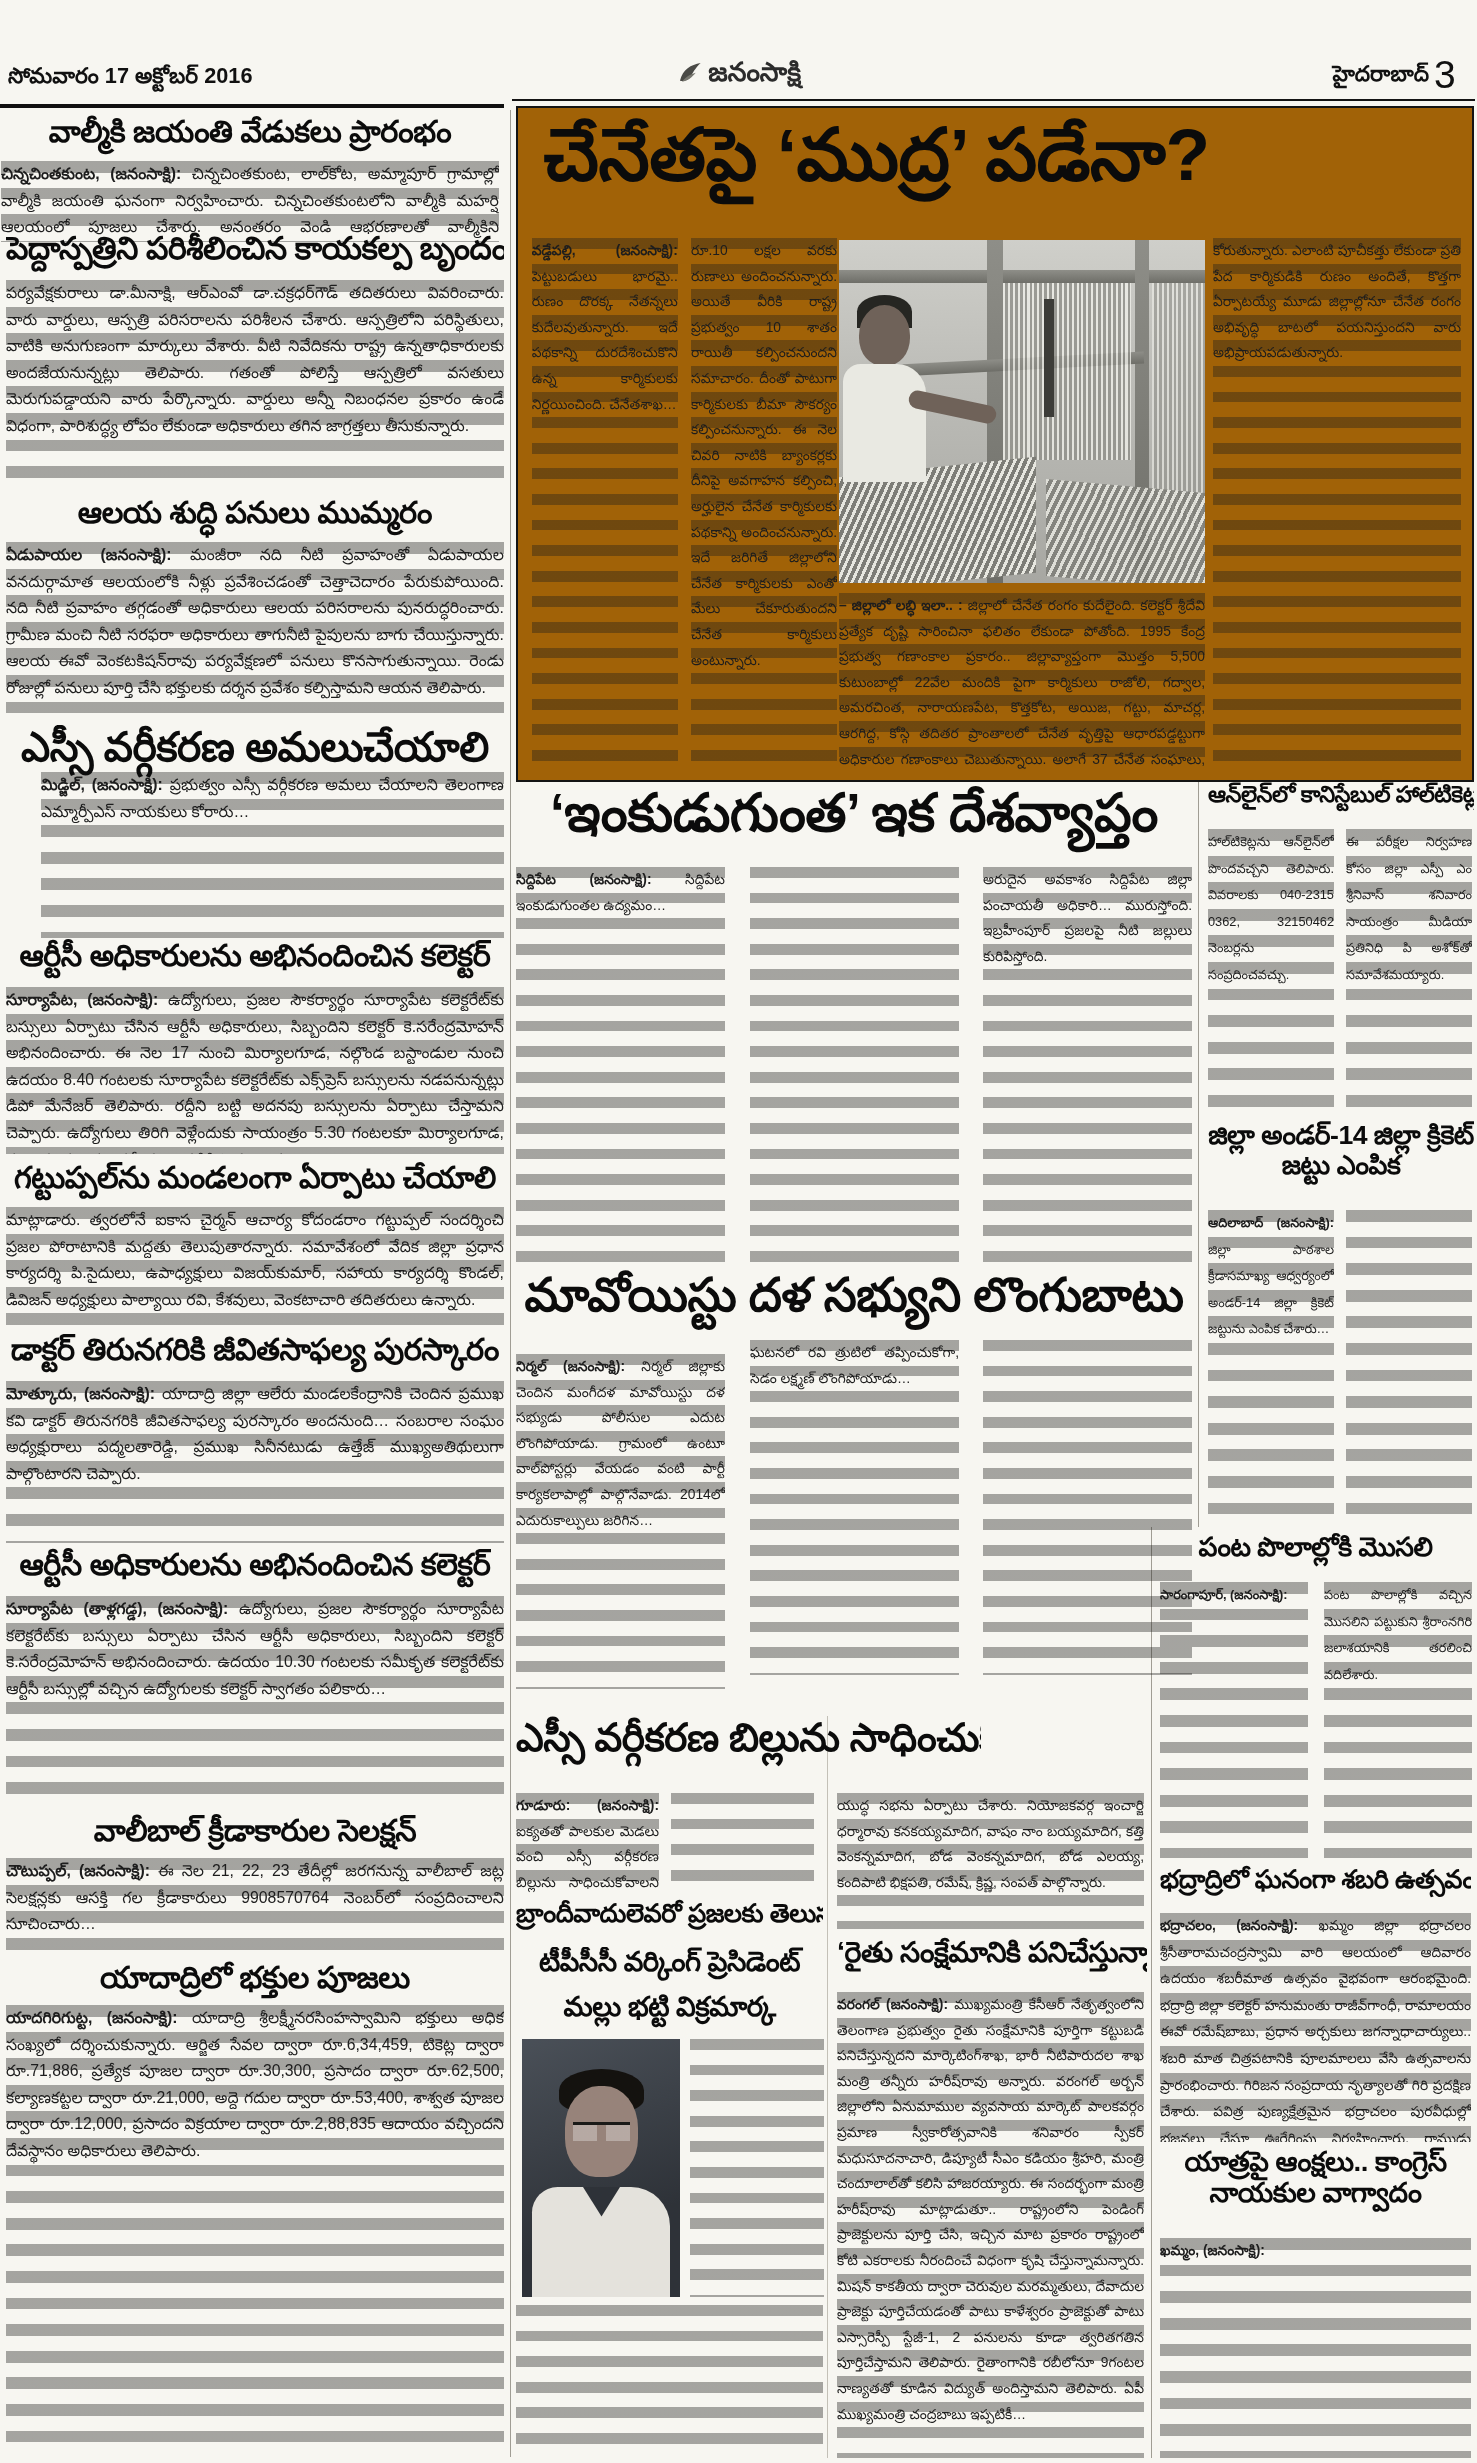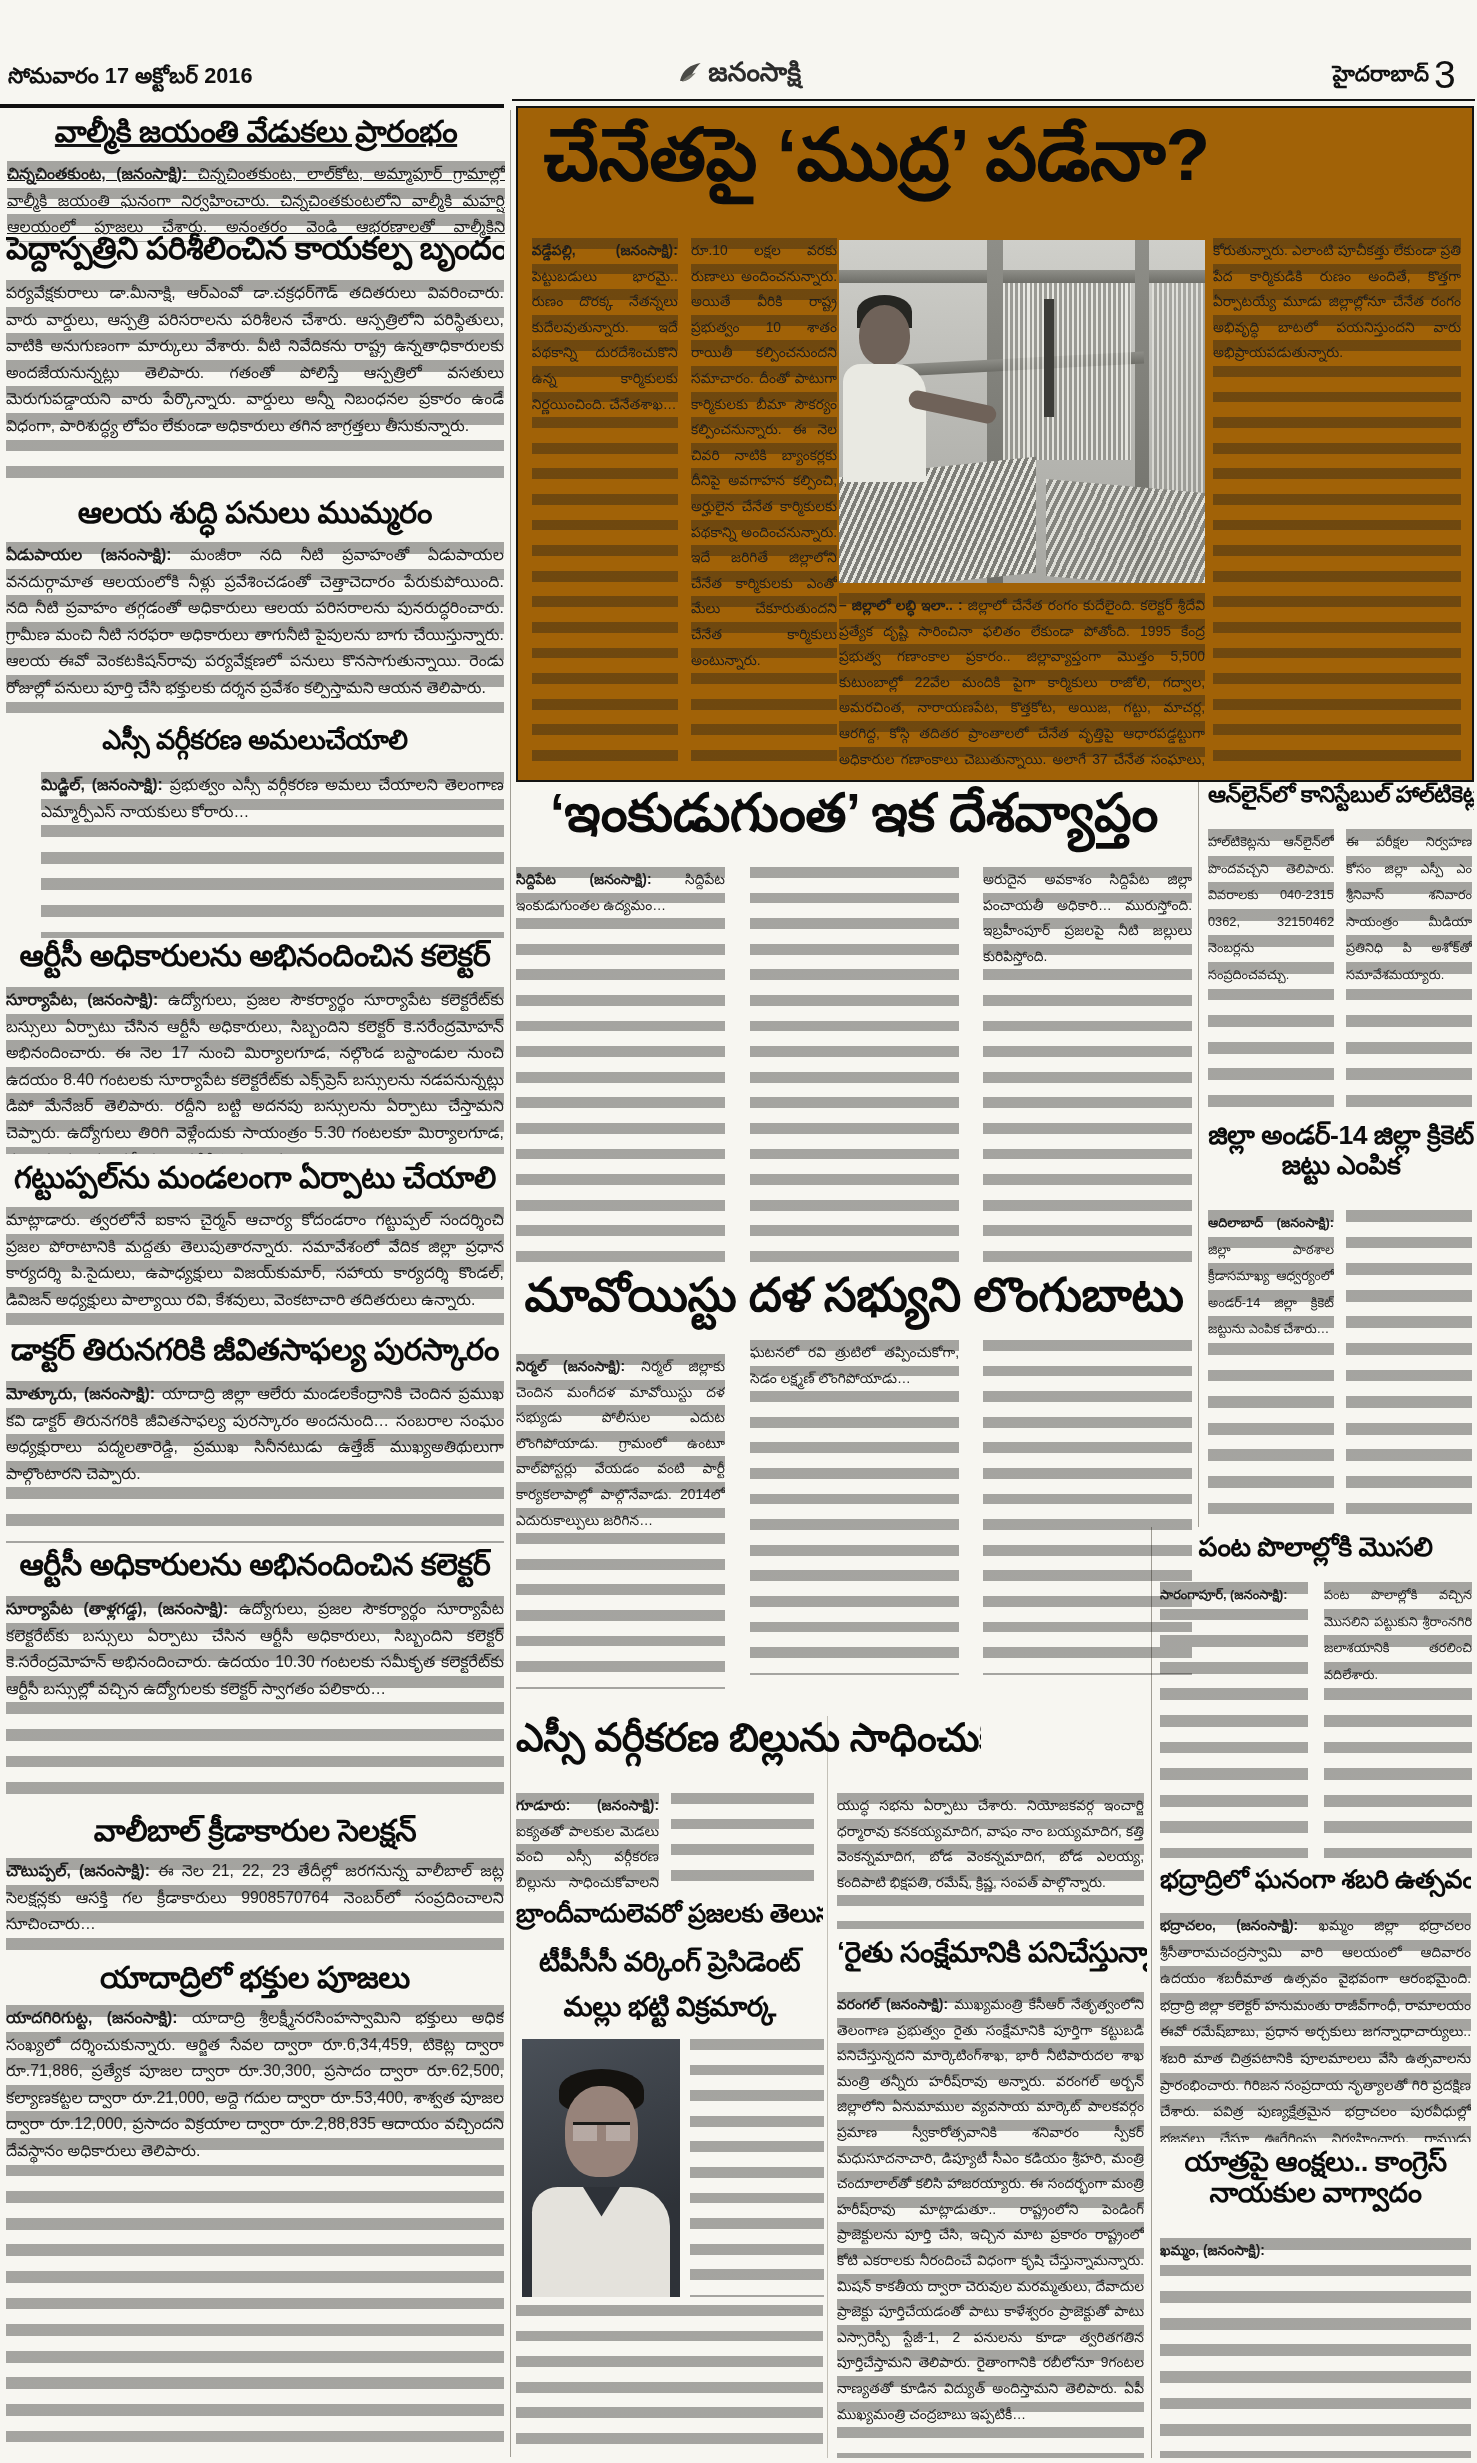--- a/index.html
+++ b/index.html
@@ -99,37 +99,37 @@
       <div class="head" style="position:absolute;left:19.7px;top:65px;"></div>
       <div class="vest" style="position:absolute;left:3.9px;top:124px;"></div>
       <div class="arm" style="position:absolute;left:69px;top:158px;"></div>
     </div>
 
     <div class="abs sim26" style="left:321px;top:485px;width:366px;height:177px;">
       <p class="bd" style="font-size:13.8px;line-height:25.6px;"><b class="dl">– జిల్లాలో లబ్ధి ఇలా.. :</b><span>జిల్లాలో చేనేత రంగం కుదేలైంది. కలెక్టర్ శ్రీదేవి ప్రత్యేక దృష్టి సారించినా ఫలితం లేకుండా పోతోంది. 1995 కేంద్ర ప్రభుత్వ గణాంకాల ప్రకారం.. జిల్లావ్యాప్తంగా మొత్తం 5,500 కుటుంబాల్లో 22వేల మందికి పైగా కార్మికులు రాజోలి, గద్వాల, అమరచింత, నారాయణపేట, కొత్తకోట, అయిజ, గట్టు, మాచర్ల, ఆరగిద్ద, కోస్గి తదితర ప్రాంతాలలో చేనేత వృత్తిపై ఆధారపడ్డట్టుగా అధికారుల గణాంకాలు చెబుతున్నాయి. అలాగే 37 చేనేత సంఘాలు, 31 టైలరింగ్ సంఘాలు, 24 ఉన్ని సంఘాలు</span></p>
     </div>
   </div>
 
-  <section class="abs" style="left:7px;top:114px;width:498px;height:132px;text-decoration:underline;">
+  <section class="abs" style="left:1px;top:114px;width:498px;height:132px;">
     <h2 class="hl" style="font-size:30.5px;height:47px;">వాల్మీకి జయంతి వేడుకలు ప్రారంభం</h2>
     <p class="bd sim" style="height:81px;overflow:hidden;"><b class="dl">చిన్నచింతకుంట, (జనంసాక్షి):</b><span>చిన్నచింతకుంట, లాల్‌కోట, అమ్మాపూర్ గ్రామాల్లో వాల్మీకి జయంతి ఘనంగా నిర్వహించారు. చిన్నచింతకుంటలోని వాల్మీకి మహర్షి ఆలయంలో పూజలు చేశారు. అనంతరం వెండి ఆభరణాలతో వాల్మీకిని అలంకరించారు. కార్యక్రమంలో వాల్మీకి సోదరులు అధిక సంఖ్యలో పాల్గొన్నారు.</span></p>
   </section>
 
   <section class="abs" style="left:5.9px;top:231px;width:498px;height:264px;">
     <h2 class="hl" style="font-size:31.5px;height:49px;white-space:nowrap;">పెద్దాస్పత్రిని పరిశీలించిన కాయకల్ప బృందం</h2>
     <p class="bd sim" style="height:209px;overflow:hidden;"><b class="dl"></b><span>పర్యవేక్షకురాలు డా.మీనాక్షి, ఆర్ఎంవో డా.చక్రధర్‌గౌడ్ తదితరులు వివరించారు. వారు వార్డులు, ఆస్పత్రి పరిసరాలను పరిశీలన చేశారు. ఆస్పత్రిలోని పరిస్థితులు, వాటికి అనుగుణంగా మార్కులు వేశారు. వీటి నివేదికను రాష్ట్ర ఉన్నతాధికారులకు అందజేయనున్నట్లు తెలిపారు. గతంతో పోలిస్తే ఆస్పత్రిలో వసతులు మెరుగుపడ్డాయని వారు పేర్కొన్నారు. వార్డులు అన్నీ నిబంధనల ప్రకారం ఉండే విధంగా, పారిశుద్ధ్య లోపం లేకుండా అధికారులు తగిన జాగ్రత్తలు తీసుకున్నారు.</span></p>
   </section>
 
   <section class="abs" style="left:5.9px;top:495px;width:498px;height:230px;">
     <h2 class="hl" style="font-size:30.5px;height:47px;">ఆలయ శుద్ధి పనులు ముమ్మరం</h2>
     <p class="bd sim" style="height:178px;overflow:hidden;"><b class="dl">ఏడుపాయల (జనంసాక్షి):</b><span>మంజీరా నది నీటి ప్రవాహంతో ఏడుపాయల వనదుర్గామాత ఆలయంలోకి నీళ్లు ప్రవేశించడంతో చెత్తాచెదారం పేరుకుపోయింది. నది నీటి ప్రవాహం తగ్గడంతో అధికారులు ఆలయ పరిసరాలను పునరుద్ధరించారు. గ్రామీణ మంచి నీటి సరఫరా అధికారులు తాగునీటి పైపులను బాగు చేయిస్తున్నారు. ఆలయ ఈవో వెంకటకిషన్‌రావు పర్యవేక్షణలో పనులు కొనసాగుతున్నాయి. రెండు రోజుల్లో పనులు పూర్తి చేసి భక్తులకు దర్శన ప్రవేశం కల్పిస్తామని ఆయన తెలిపారు.</span></p>
   </section>
 
   <section class="abs" style="left:5.9px;top:725px;width:498px;height:213px;">
-    <h2 class="hl" style="font-size:27px;height:47px;text-align:center;">ఎస్సీ వర్గీకరణ అమలుచేయాలి</h2>
+    <h2 class="hl" style="font-size:41px;height:47px;text-align:center;">ఎస్సీ వర్గీకరణ అమలుచేయాలి</h2>
     <p class="bd sim" style="height:198px;overflow:hidden;margin-left:35px;"><b class="dl">మిడ్జిల్, (జనంసాక్షి):</b><span>ప్రభుత్వం ఎస్సీ వర్గీకరణ అమలు చేయాలని తెలంగాణ ఎమ్మార్పీఎస్ నాయకులు కోరారు…</span></p>
   </section>
 
   <section class="abs" style="left:5.9px;top:938px;width:498px;height:223px;">
     <h2 class="hl" style="font-size:30.5px;height:49px;white-space:nowrap;">ఆర్టీసీ అధికారులను అభినందించిన కలెక్టర్</h2>
     <p class="bd sim" style="height:167px;overflow:hidden;"><b class="dl">సూర్యాపేట, (జనంసాక్షి):</b><span>ఉద్యోగులు, ప్రజల సౌకర్యార్థం సూర్యాపేట కలెక్టరేట్‌కు బస్సులు ఏర్పాటు చేసిన ఆర్టీసీ అధికారులు, సిబ్బందిని కలెక్టర్ కె.సరేంద్రమోహన్ అభినందించారు. ఈ నెల 17 నుంచి మిర్యాలగూడ, నల్గొండ బస్టాండుల నుంచి ఉదయం 8.40 గంటలకు సూర్యాపేట కలెక్టరేట్‌కు ఎక్స్‌ప్రెస్ బస్సులను నడపనున్నట్లు డిపో మేనేజర్ తెలిపారు. రద్దీని బట్టి అదనపు బస్సులను ఏర్పాటు చేస్తామని చెప్పారు. ఉద్యోగులు తిరిగి వెళ్లేందుకు సాయంత్రం 5.30 గంటలకూ మిర్యాలగూడ, నల్గొండలకు బస్సు సర్వీసులు నడిపిస్తామన్నారు.</span></p>
   </section>
 
   <section class="abs" style="left:5.9px;top:1160px;width:498px;height:171px;">
     <h2 class="hl" style="font-size:30.5px;height:47px;white-space:nowrap;">గట్టుప్పల్‌ను మండలంగా ఏర్పాటు చేయాలి</h2>

